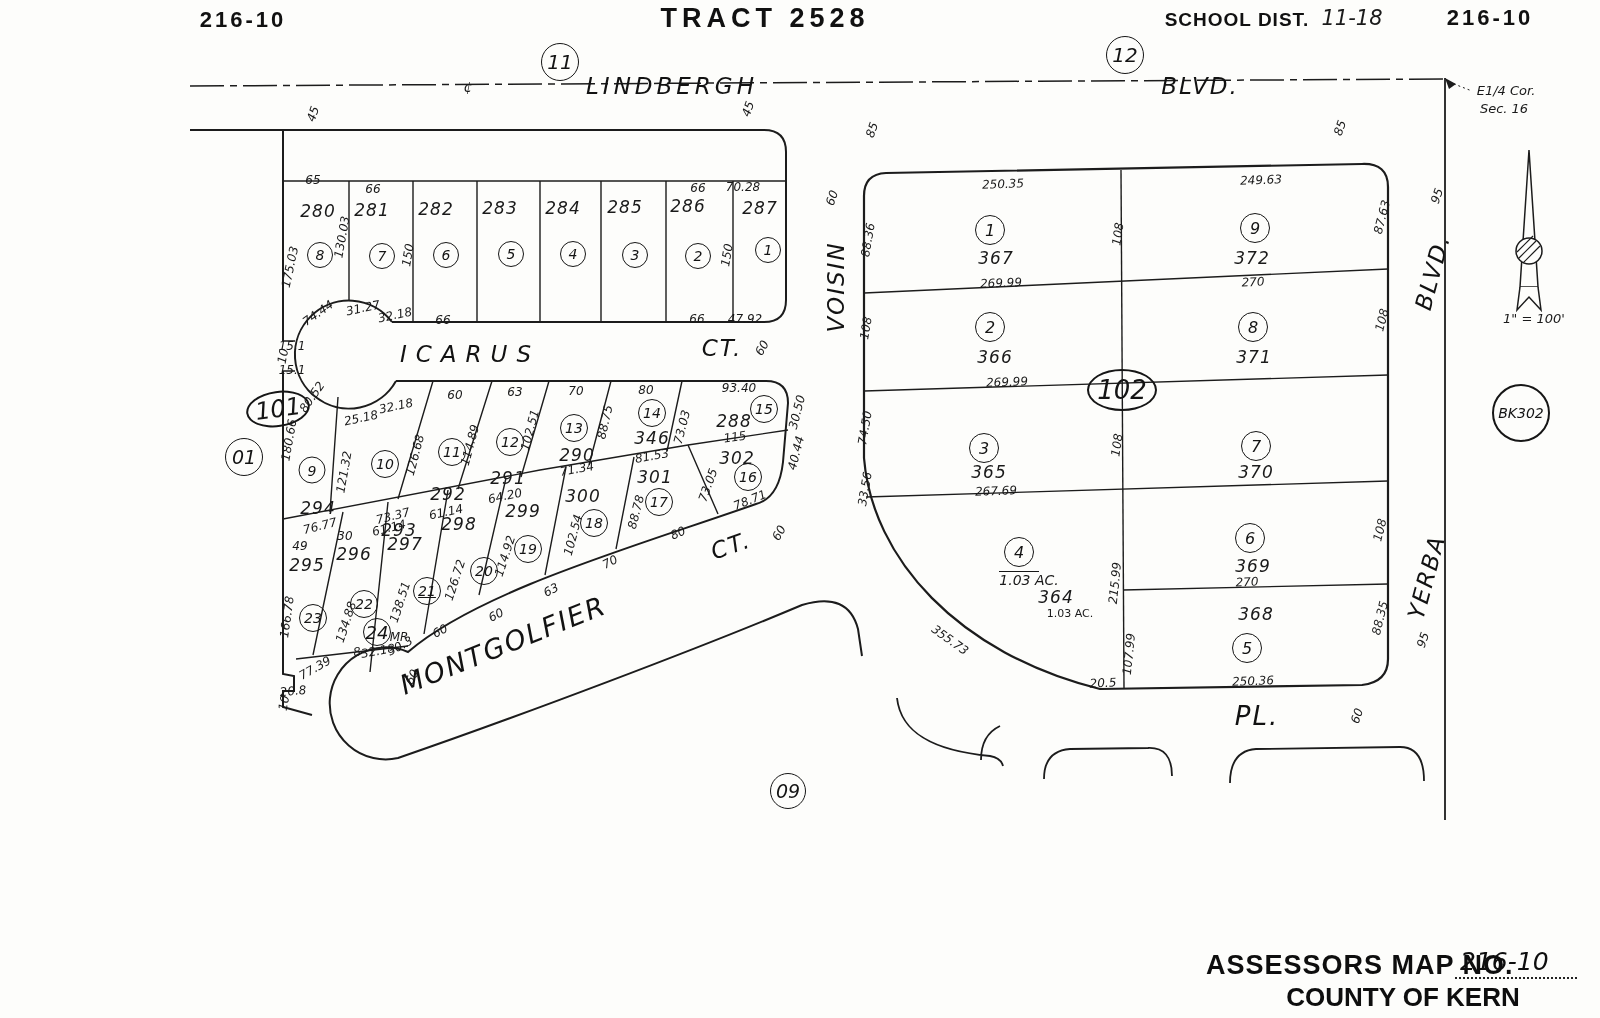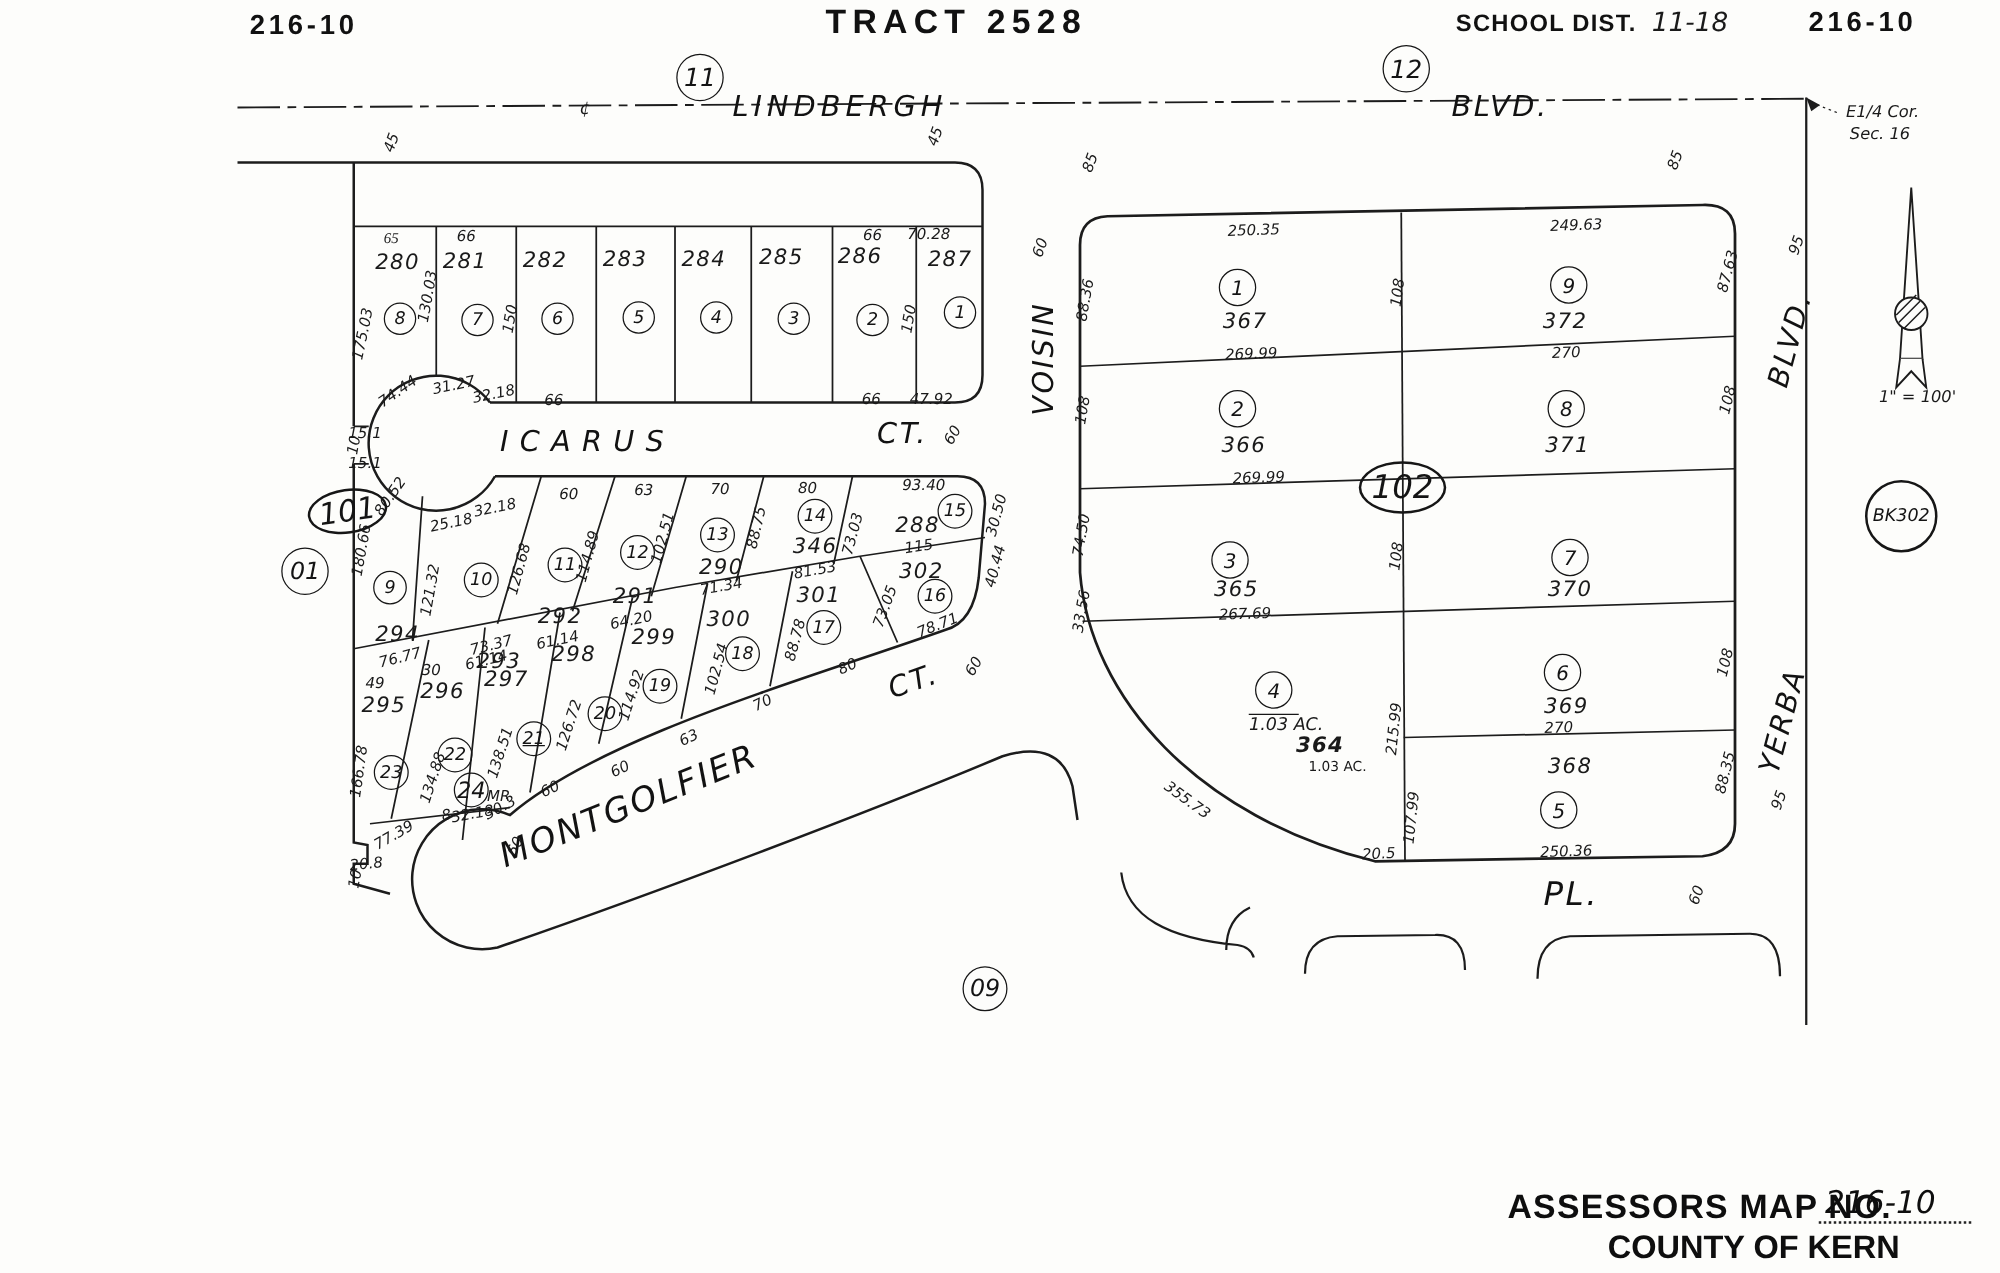--- a/index.html
+++ b/index.html
@@ -102,21 +102,21 @@
       <span class="ann d" style="left: 313px; top: 114px; transform: translate(-50%, -50%) rotate(-70deg);">45</span>
       <span class="ann d" style="left: 748px; top: 109px; transform: translate(-50%, -50%) rotate(-70deg);">45</span>
       <span class="ann d" style="left: 872px; top: 130px; transform: translate(-50%, -50%) rotate(-70deg);">85</span>
       <span class="ann d" style="left: 1340px; top: 128px; transform: translate(-50%, -50%) rotate(-70deg);">85</span>
       <span class="ann d" style="left: 1437px; top: 196px; transform: translate(-50%, -50%) rotate(-70deg);">95</span>
       <span class="ann d" style="left: 1423px; top: 640px; transform: translate(-50%, -50%) rotate(-70deg);">95</span>
       <span class="ann d" style="left: 832px; top: 198px; transform: translate(-50%, -50%) rotate(-70deg);">60</span>
       <span class="ann d" style="left: 762px; top: 348px; transform: translate(-50%, -50%) rotate(-60deg);">60</span>
       <span class="ann d" style="left: 779px; top: 533px; transform: translate(-50%, -50%) rotate(-60deg);">60</span>
       <span class="ann d" style="left: 1357px; top: 716px; transform: translate(-50%, -50%) rotate(-70deg);">60</span>
-      <span class="ann d" style="left: 313px; top: 190px; transform: translate(-50%, -50%) rotate(0deg); font-family: Liberation Serif, serif;">65</span>
+      <span class="ann d" style="left: 313px; top: 180px; transform: translate(-50%, -50%) rotate(0deg);">65</span>
       <span class="ann d" style="left: 373px; top: 189px; transform: translate(-50%, -50%) rotate(0deg);">66</span>
       <span class="ann d" style="left: 698px; top: 188px; transform: translate(-50%, -50%) rotate(0deg);">66</span>
       <span class="ann d" style="left: 743px; top: 187px; transform: translate(-50%, -50%) rotate(0deg);">70.28</span>
       <span class="ann d" style="left: 290px; top: 267px; transform: translate(-50%, -50%) rotate(-78deg);">175.03</span>
       <span class="ann d" style="left: 342px; top: 237px; transform: translate(-50%, -50%) rotate(-80deg);">130.03</span>
       <span class="ann d" style="left: 408px; top: 255px; transform: translate(-50%, -50%) rotate(-80deg);">150</span>
       <span class="ann d" style="left: 727px; top: 255px; transform: translate(-50%, -50%) rotate(-80deg);">150</span>
       <span class="ann d" style="left: 318px; top: 313px; transform: translate(-50%, -50%) rotate(-35deg);">74.44</span>
       <span class="ann d" style="left: 363px; top: 308px; transform: translate(-50%, -50%) rotate(-12deg);">31.27</span>
       <span class="ann d" style="left: 395px; top: 315px; transform: translate(-50%, -50%) rotate(-12deg);">32.18</span>
@@ -218,21 +218,21 @@
       <span class="ann lot" style="left: 655px; top: 477px; transform: translate(-50%, -50%) rotate(0deg);">301</span>
       <span class="ann lot" style="left: 583px; top: 496px; transform: translate(-50%, -50%) rotate(0deg);">300</span>
       <span class="ann lot" style="left: 523px; top: 511px; transform: translate(-50%, -50%) rotate(0deg);">299</span>
       <span class="ann lot" style="left: 459px; top: 524px; transform: translate(-50%, -50%) rotate(0deg);">298</span>
       <span class="ann lot" style="left: 405px; top: 544px; transform: translate(-50%, -50%) rotate(0deg);">297</span>
       <span class="ann lot" style="left: 354px; top: 554px; transform: translate(-50%, -50%) rotate(0deg);">296</span>
       <span class="ann lot" style="left: 307px; top: 565px; transform: translate(-50%, -50%) rotate(0deg);">295</span>
       <span class="ann lot" style="left: 996px; top: 258px; transform: translate(-50%, -50%) rotate(0deg);">367</span>
       <span class="ann lot" style="left: 995px; top: 357px; transform: translate(-50%, -50%) rotate(0deg); font-style: italic;">366</span>
       <span class="ann lot" style="left: 989px; top: 472px; transform: translate(-50%, -50%) rotate(0deg);">365</span>
-      <span class="ann lot" style="left: 1056px; top: 597px; transform: translate(-50%, -50%) rotate(0deg); font-weight: bold;">364</span>
+      <span class="ann lot" style="left: 1056px; top: 597px; transform: translate(-50%, -50%) rotate(0deg);">364</span>
       <span class="ann lot" style="left: 1252px; top: 258px; transform: translate(-50%, -50%) rotate(0deg);">372</span>
       <span class="ann lot" style="left: 1254px; top: 357px; transform: translate(-50%, -50%) rotate(0deg);">371</span>
       <span class="ann lot" style="left: 1256px; top: 472px; transform: translate(-50%, -50%) rotate(0deg);">370</span>
       <span class="ann lot" style="left: 1253px; top: 566px; transform: translate(-50%, -50%) rotate(0deg);">369</span>
       <span class="ann lot" style="left: 1256px; top: 614px; transform: translate(-50%, -50%) rotate(0deg);">368</span>
       <div class="circ" style="width: 26px; height: 26px; left: 320px; top: 255px; font-size: 14px; transform: translate(-50%, -50%) rotate(0deg);">8</div>
       <div class="circ" style="width: 26px; height: 26px; left: 382px; top: 256px; font-size: 14px; transform: translate(-50%, -50%) rotate(0deg);">7</div>
       <div class="circ" style="width: 26px; height: 26px; left: 446px; top: 255px; font-size: 14px; transform: translate(-50%, -50%) rotate(0deg);">6</div>
       <div class="circ" style="width: 26px; height: 26px; left: 511px; top: 254px; font-size: 14px; transform: translate(-50%, -50%) rotate(0deg);">5</div>
       <div class="circ" style="width: 26px; height: 26px; left: 573px; top: 254px; font-size: 14px; transform: translate(-50%, -50%) rotate(0deg);">4</div>

